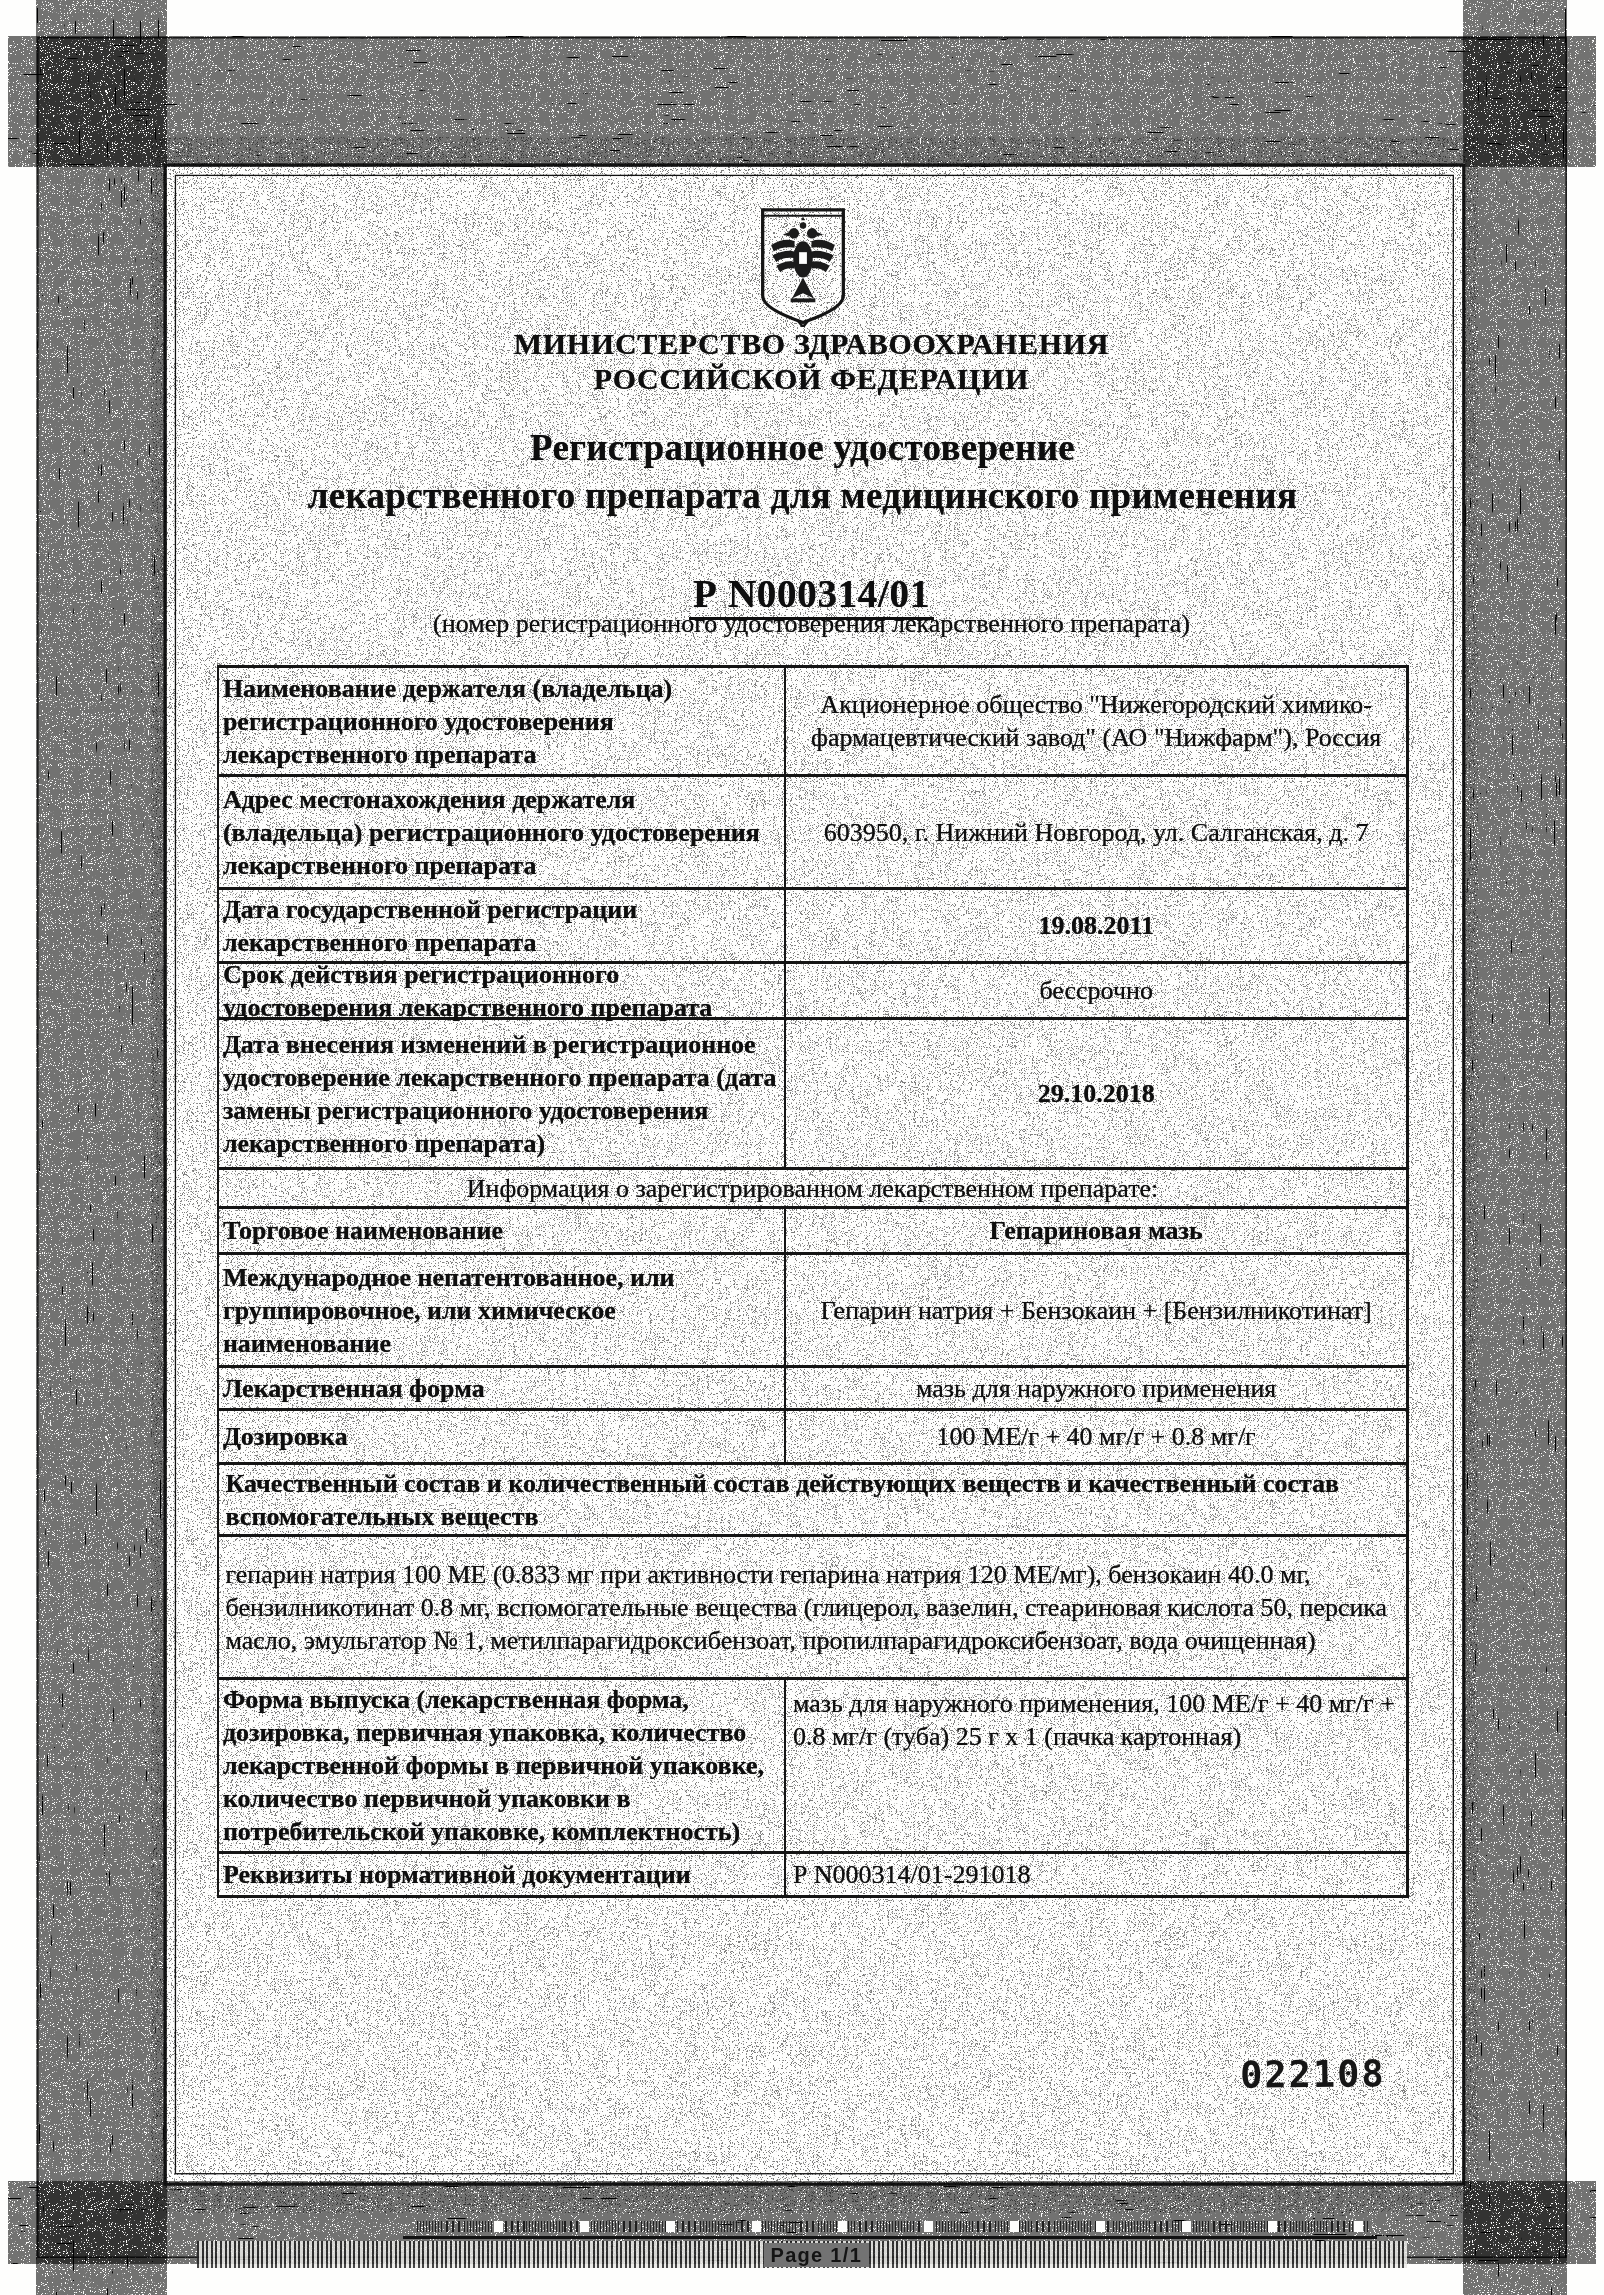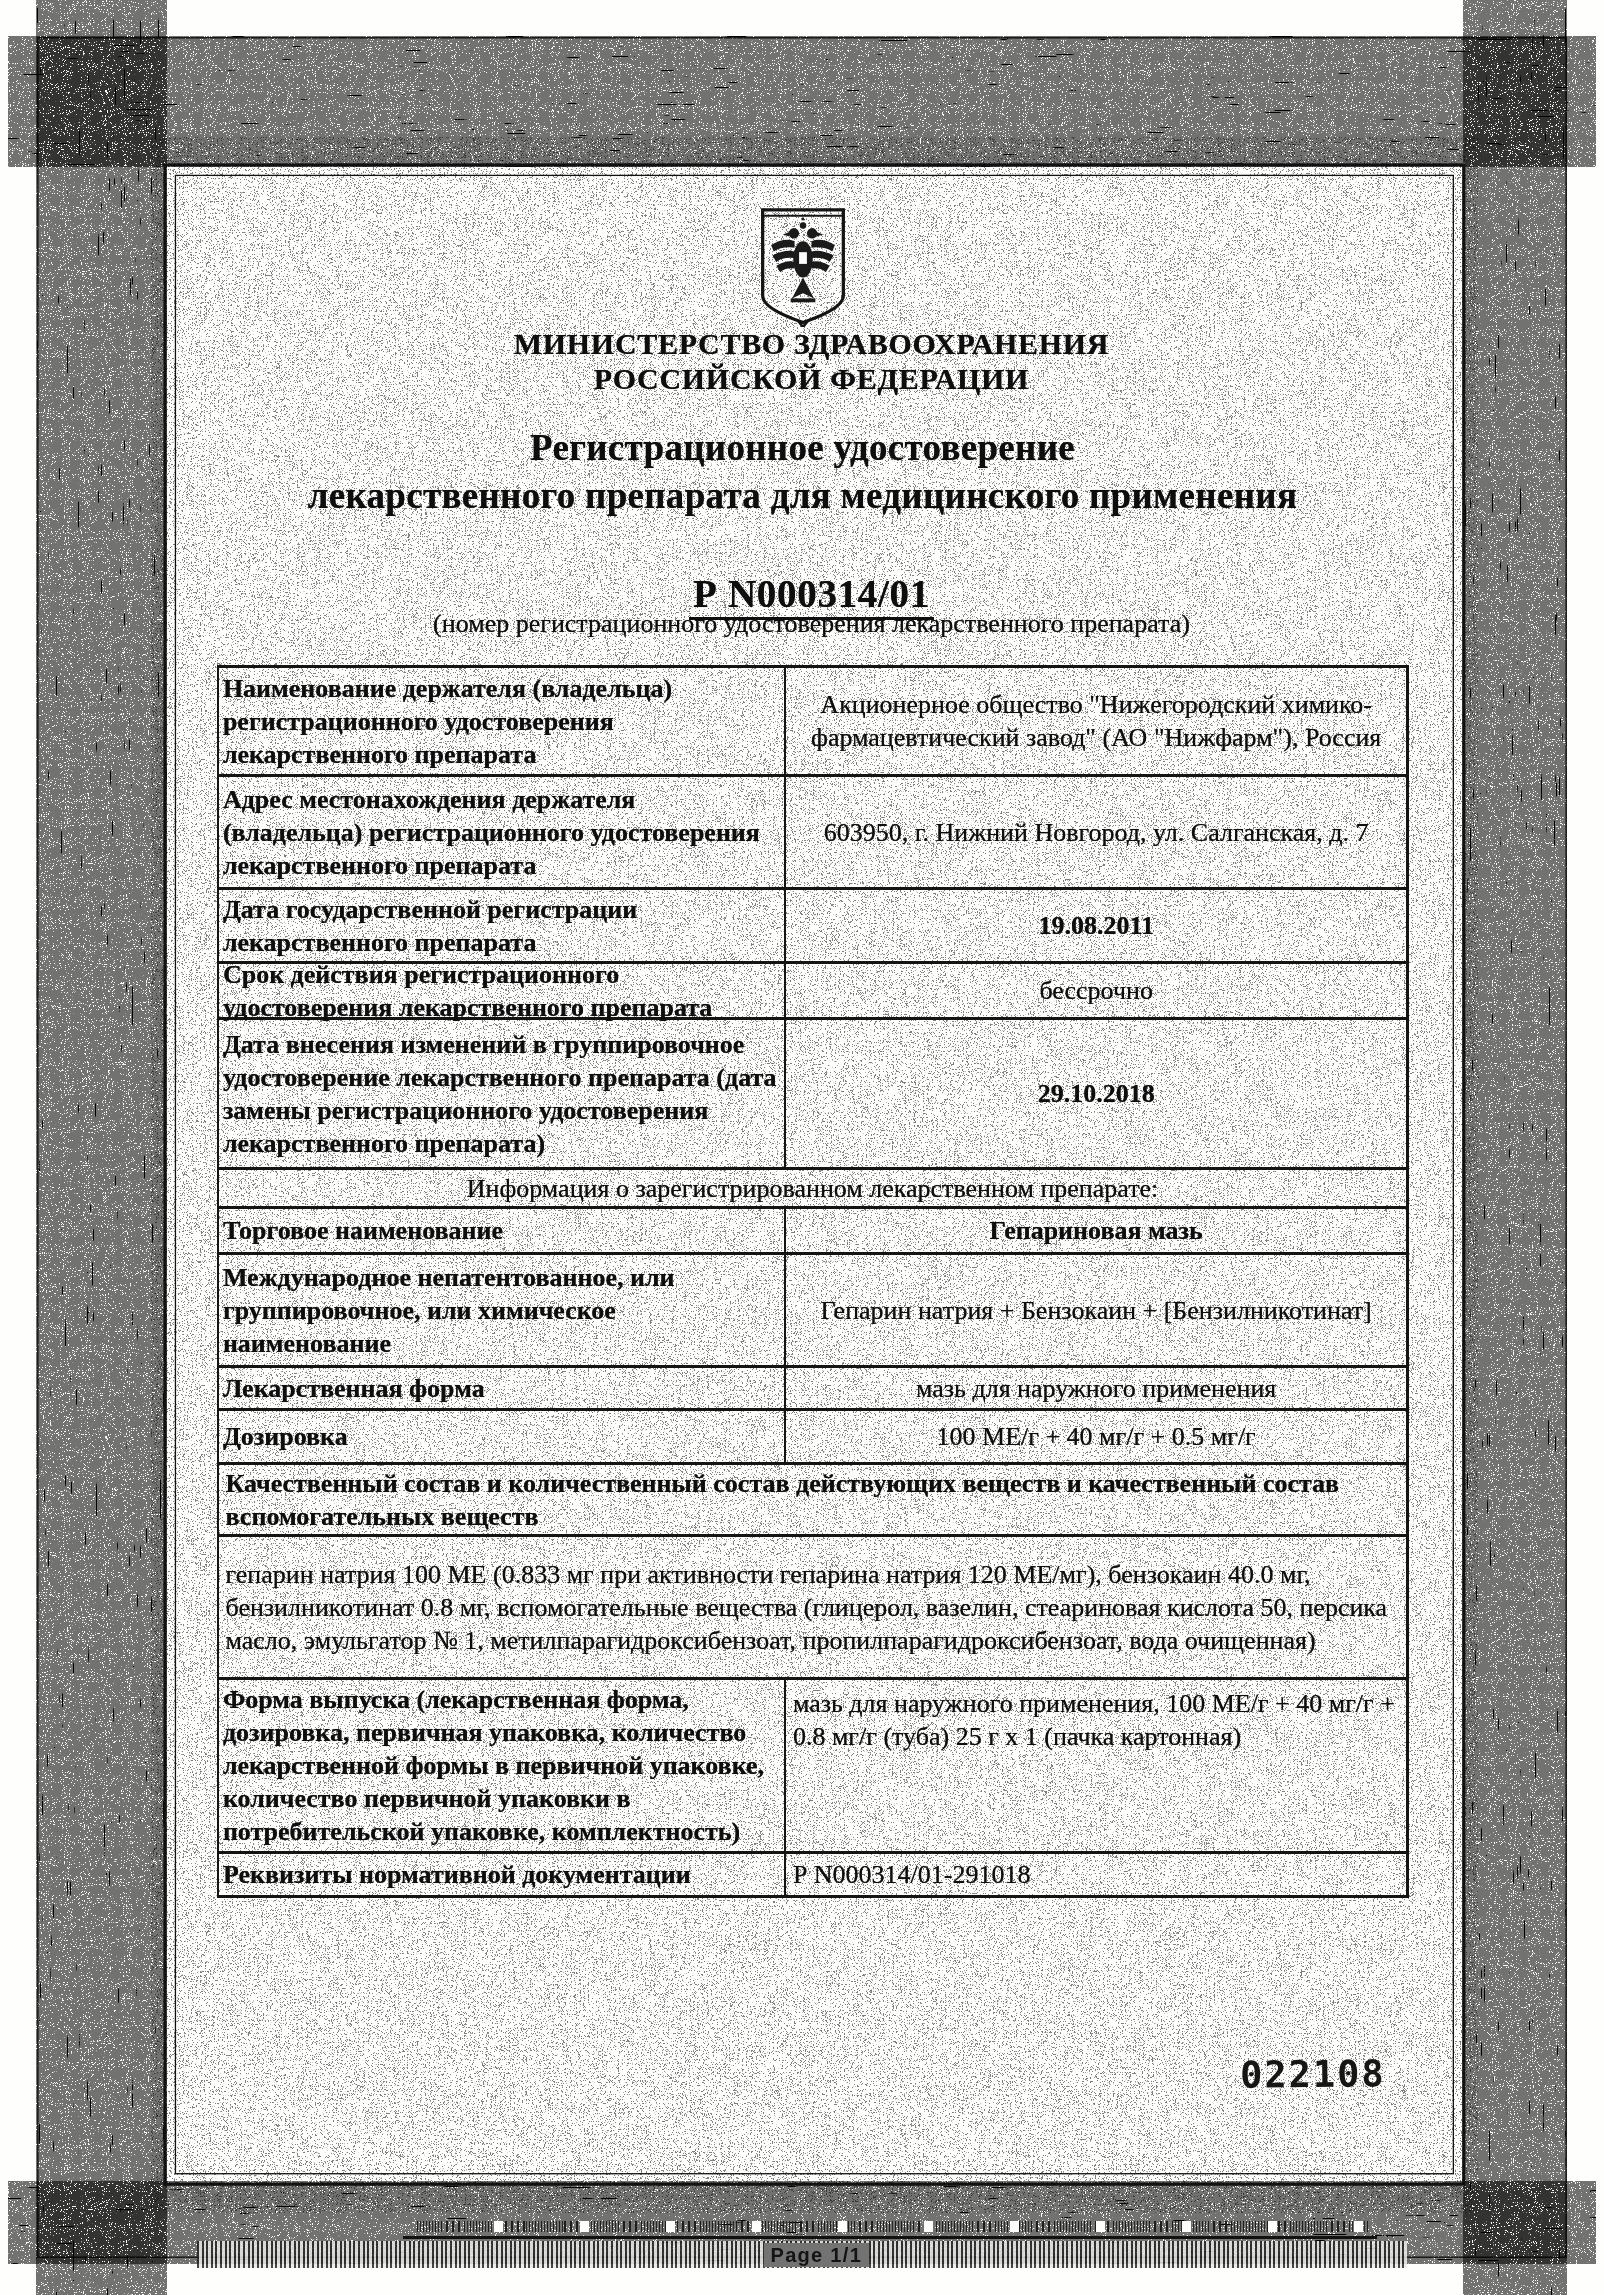--- a/index.html
+++ b/index.html
@@ -189,21 +189,21 @@
         <div class="cell label scan-ink">Дата государственной регистрации лекарственного препарата</div>
         <div class="cell value semibold scan-ink">19.08.2011</div>
       </div>
 
       <div class="row" style="height:56px">
         <div class="cell label scan-ink">Срок действия регистрационного удостоверения лекарственного препарата</div>
         <div class="cell value scan-ink">бессрочно</div>
       </div>
 
       <div class="row" style="height:150px">
-        <div class="cell label scan-ink">Дата внесения изменений в группировочное удостоверение лекарственного препарата (дата замены регистрационного удостоверения лекарственного препарата)</div>
+        <div class="cell label scan-ink">Дата внесения изменений в регистрационное удостоверение лекарственного препарата (дата замены регистрационного удостоверения лекарственного препарата)</div>
         <div class="cell value semibold scan-ink">29.10.2018</div>
       </div>
 
       <div class="row" style="height:39px">
         <div class="cell fullw center scan-ink">Информация о зарегистрированном лекарственном препарате:</div>
       </div>
 
       <div class="row" style="height:46px">
         <div class="cell label scan-ink">Торговое наименование</div>
         <div class="cell value bold scan-ink">Гепариновая мазь</div>
@@ -214,21 +214,21 @@
         <div class="cell value scan-ink">Гепарин натрия + Бензокаин + [Бензилникотинат]</div>
       </div>
 
       <div class="row" style="height:43px">
         <div class="cell label scan-ink">Лекарственная форма</div>
         <div class="cell value scan-ink">мазь для наружного применения</div>
       </div>
 
       <div class="row" style="height:54px">
         <div class="cell label scan-ink">Дозировка</div>
-        <div class="cell value scan-ink">100 МЕ/г + 40 мг/г + 0.5 мг/г</div>
+        <div class="cell value scan-ink">100 МЕ/г + 40 мг/г + 0.8 мг/г</div>
       </div>
 
       <div class="row" style="height:72px">
         <div class="cell fullw bold scan-ink">Качественный состав и количественный состав действующих веществ и качественный состав вспомогательных веществ</div>
       </div>
 
       <div class="row" style="height:143px">
         <div class="cell fullw scan-ink">гепарин натрия 100 МЕ (0.833 мг при активности гепарина натрия 120 МЕ/мг), бензокаин 40.0 мг, бензилникотинат 0.8 мг, вспомогательные вещества (глицерол, вазелин, стеариновая кислота 50, персика масло, эмульгатор № 1, метилпарагидроксибензоат, пропилпарагидроксибензоат, вода очищенная)</div>
       </div>
 

